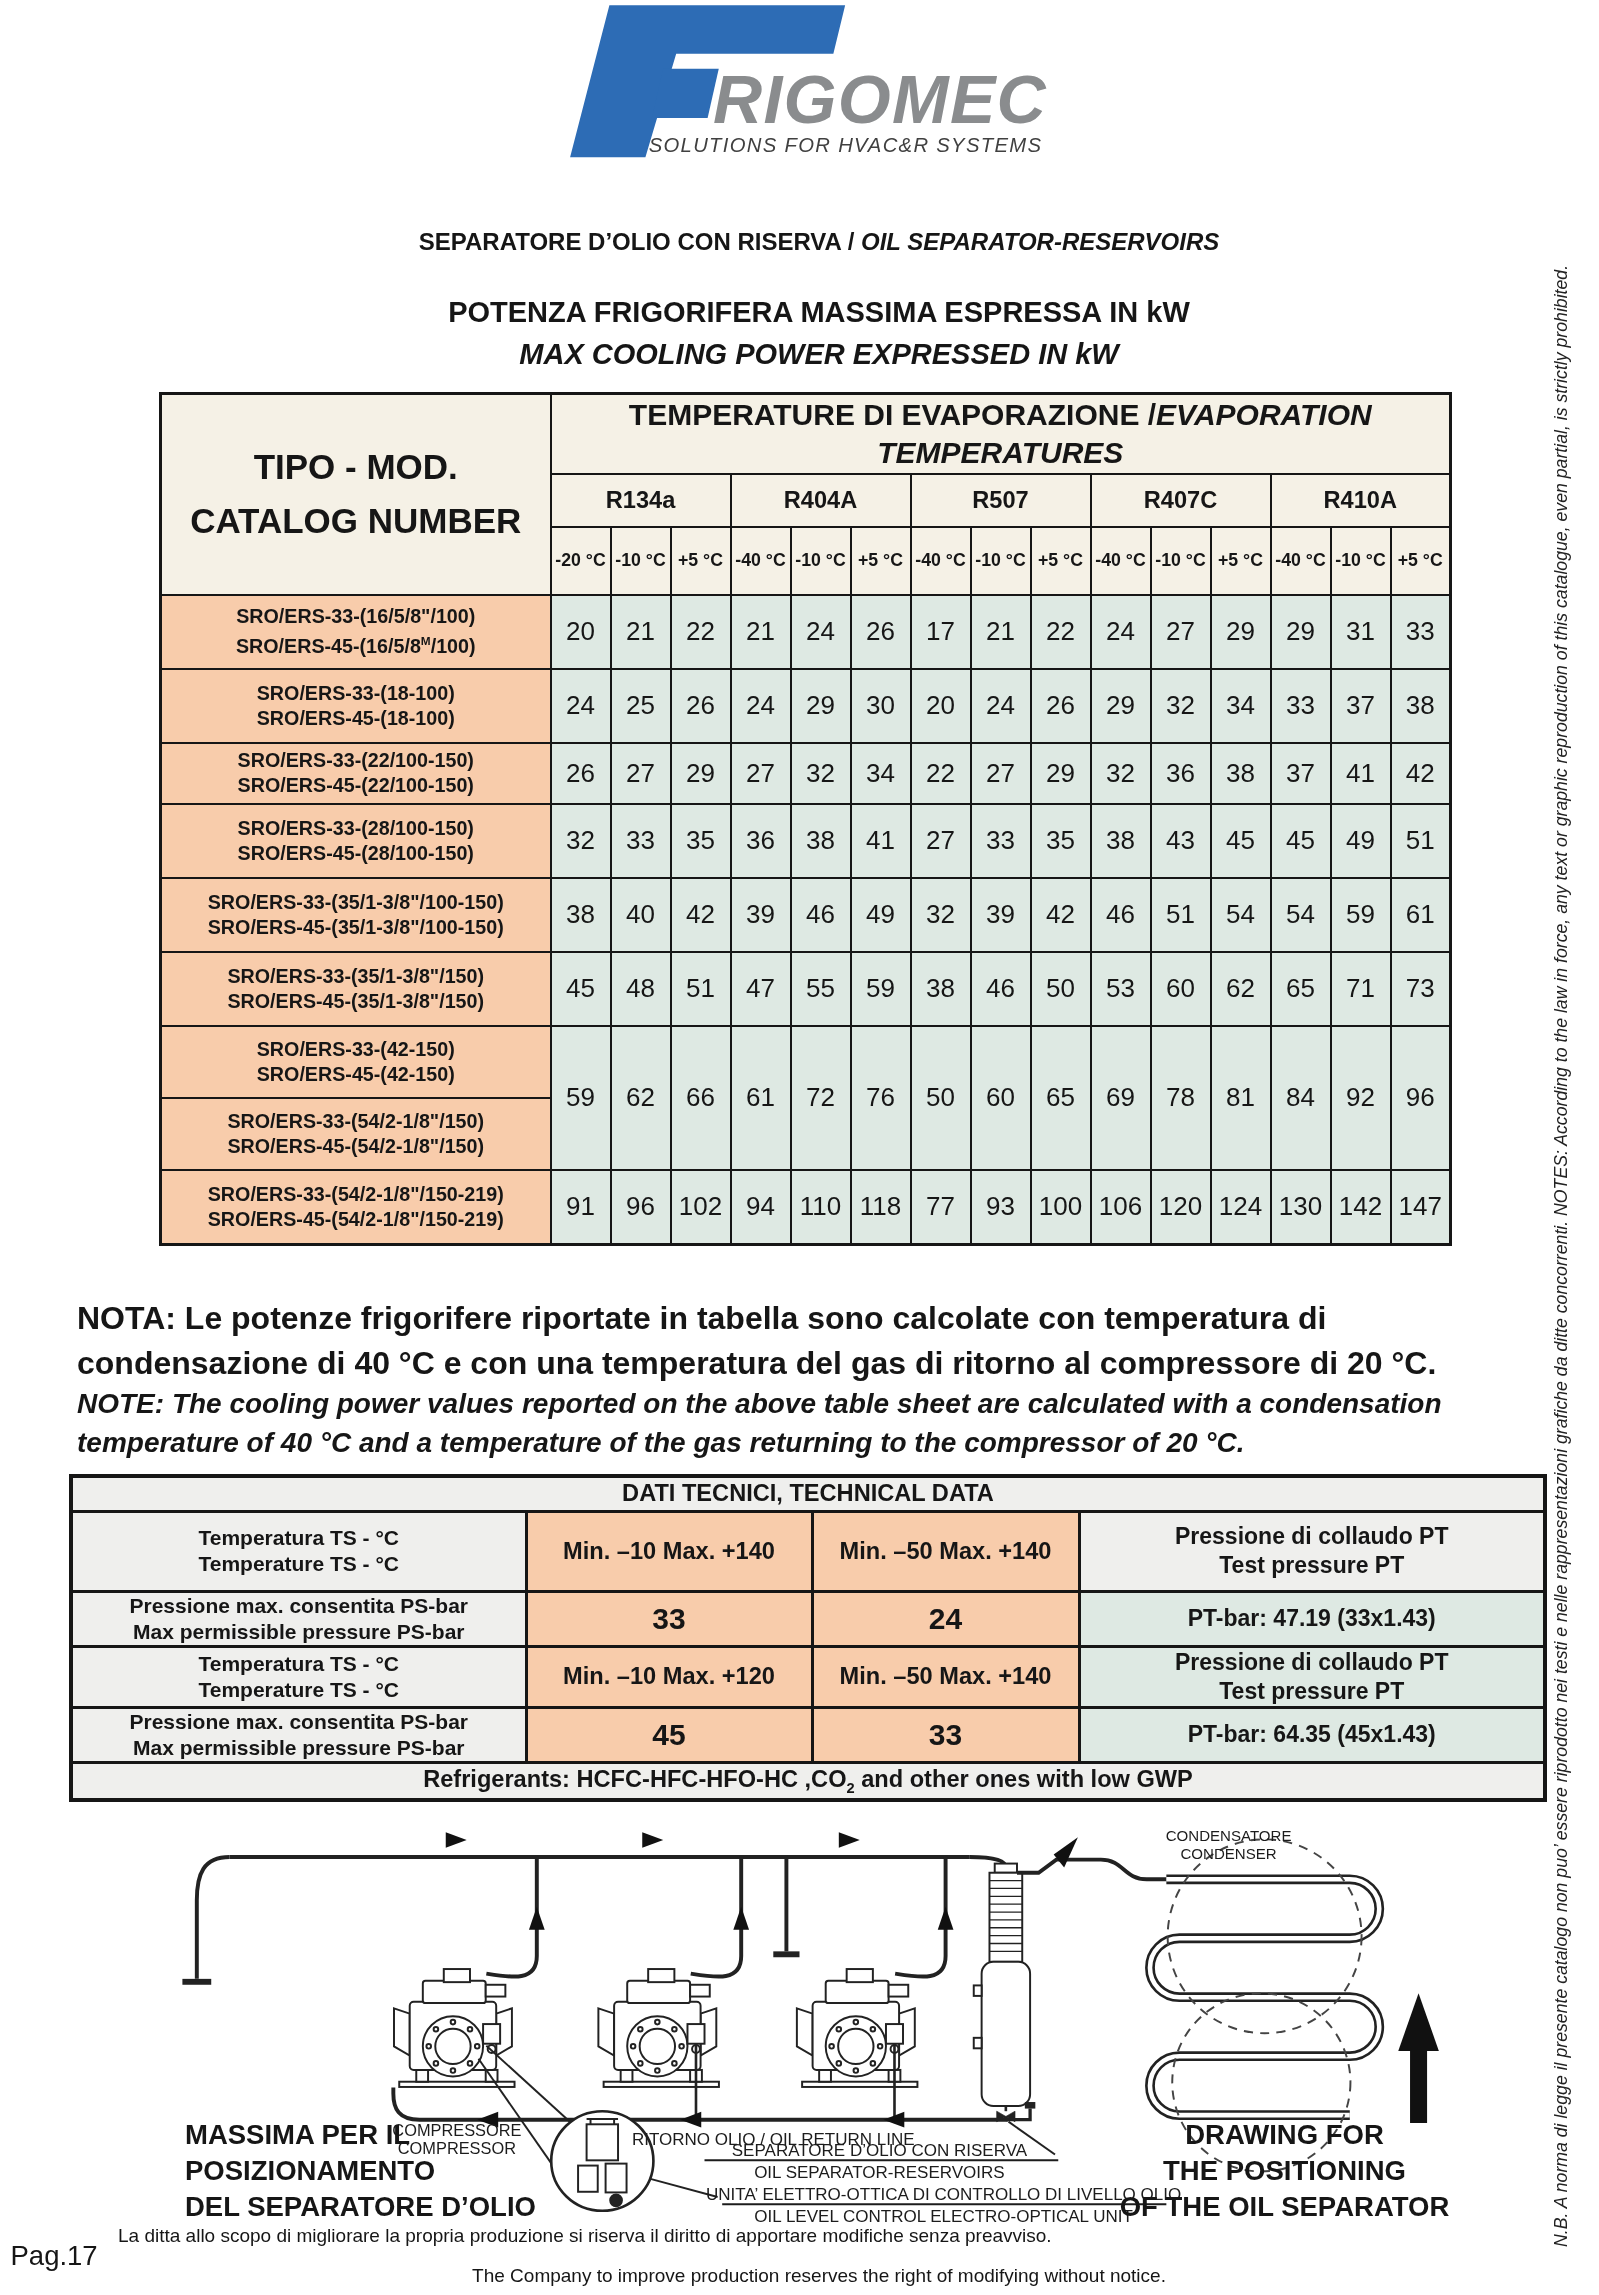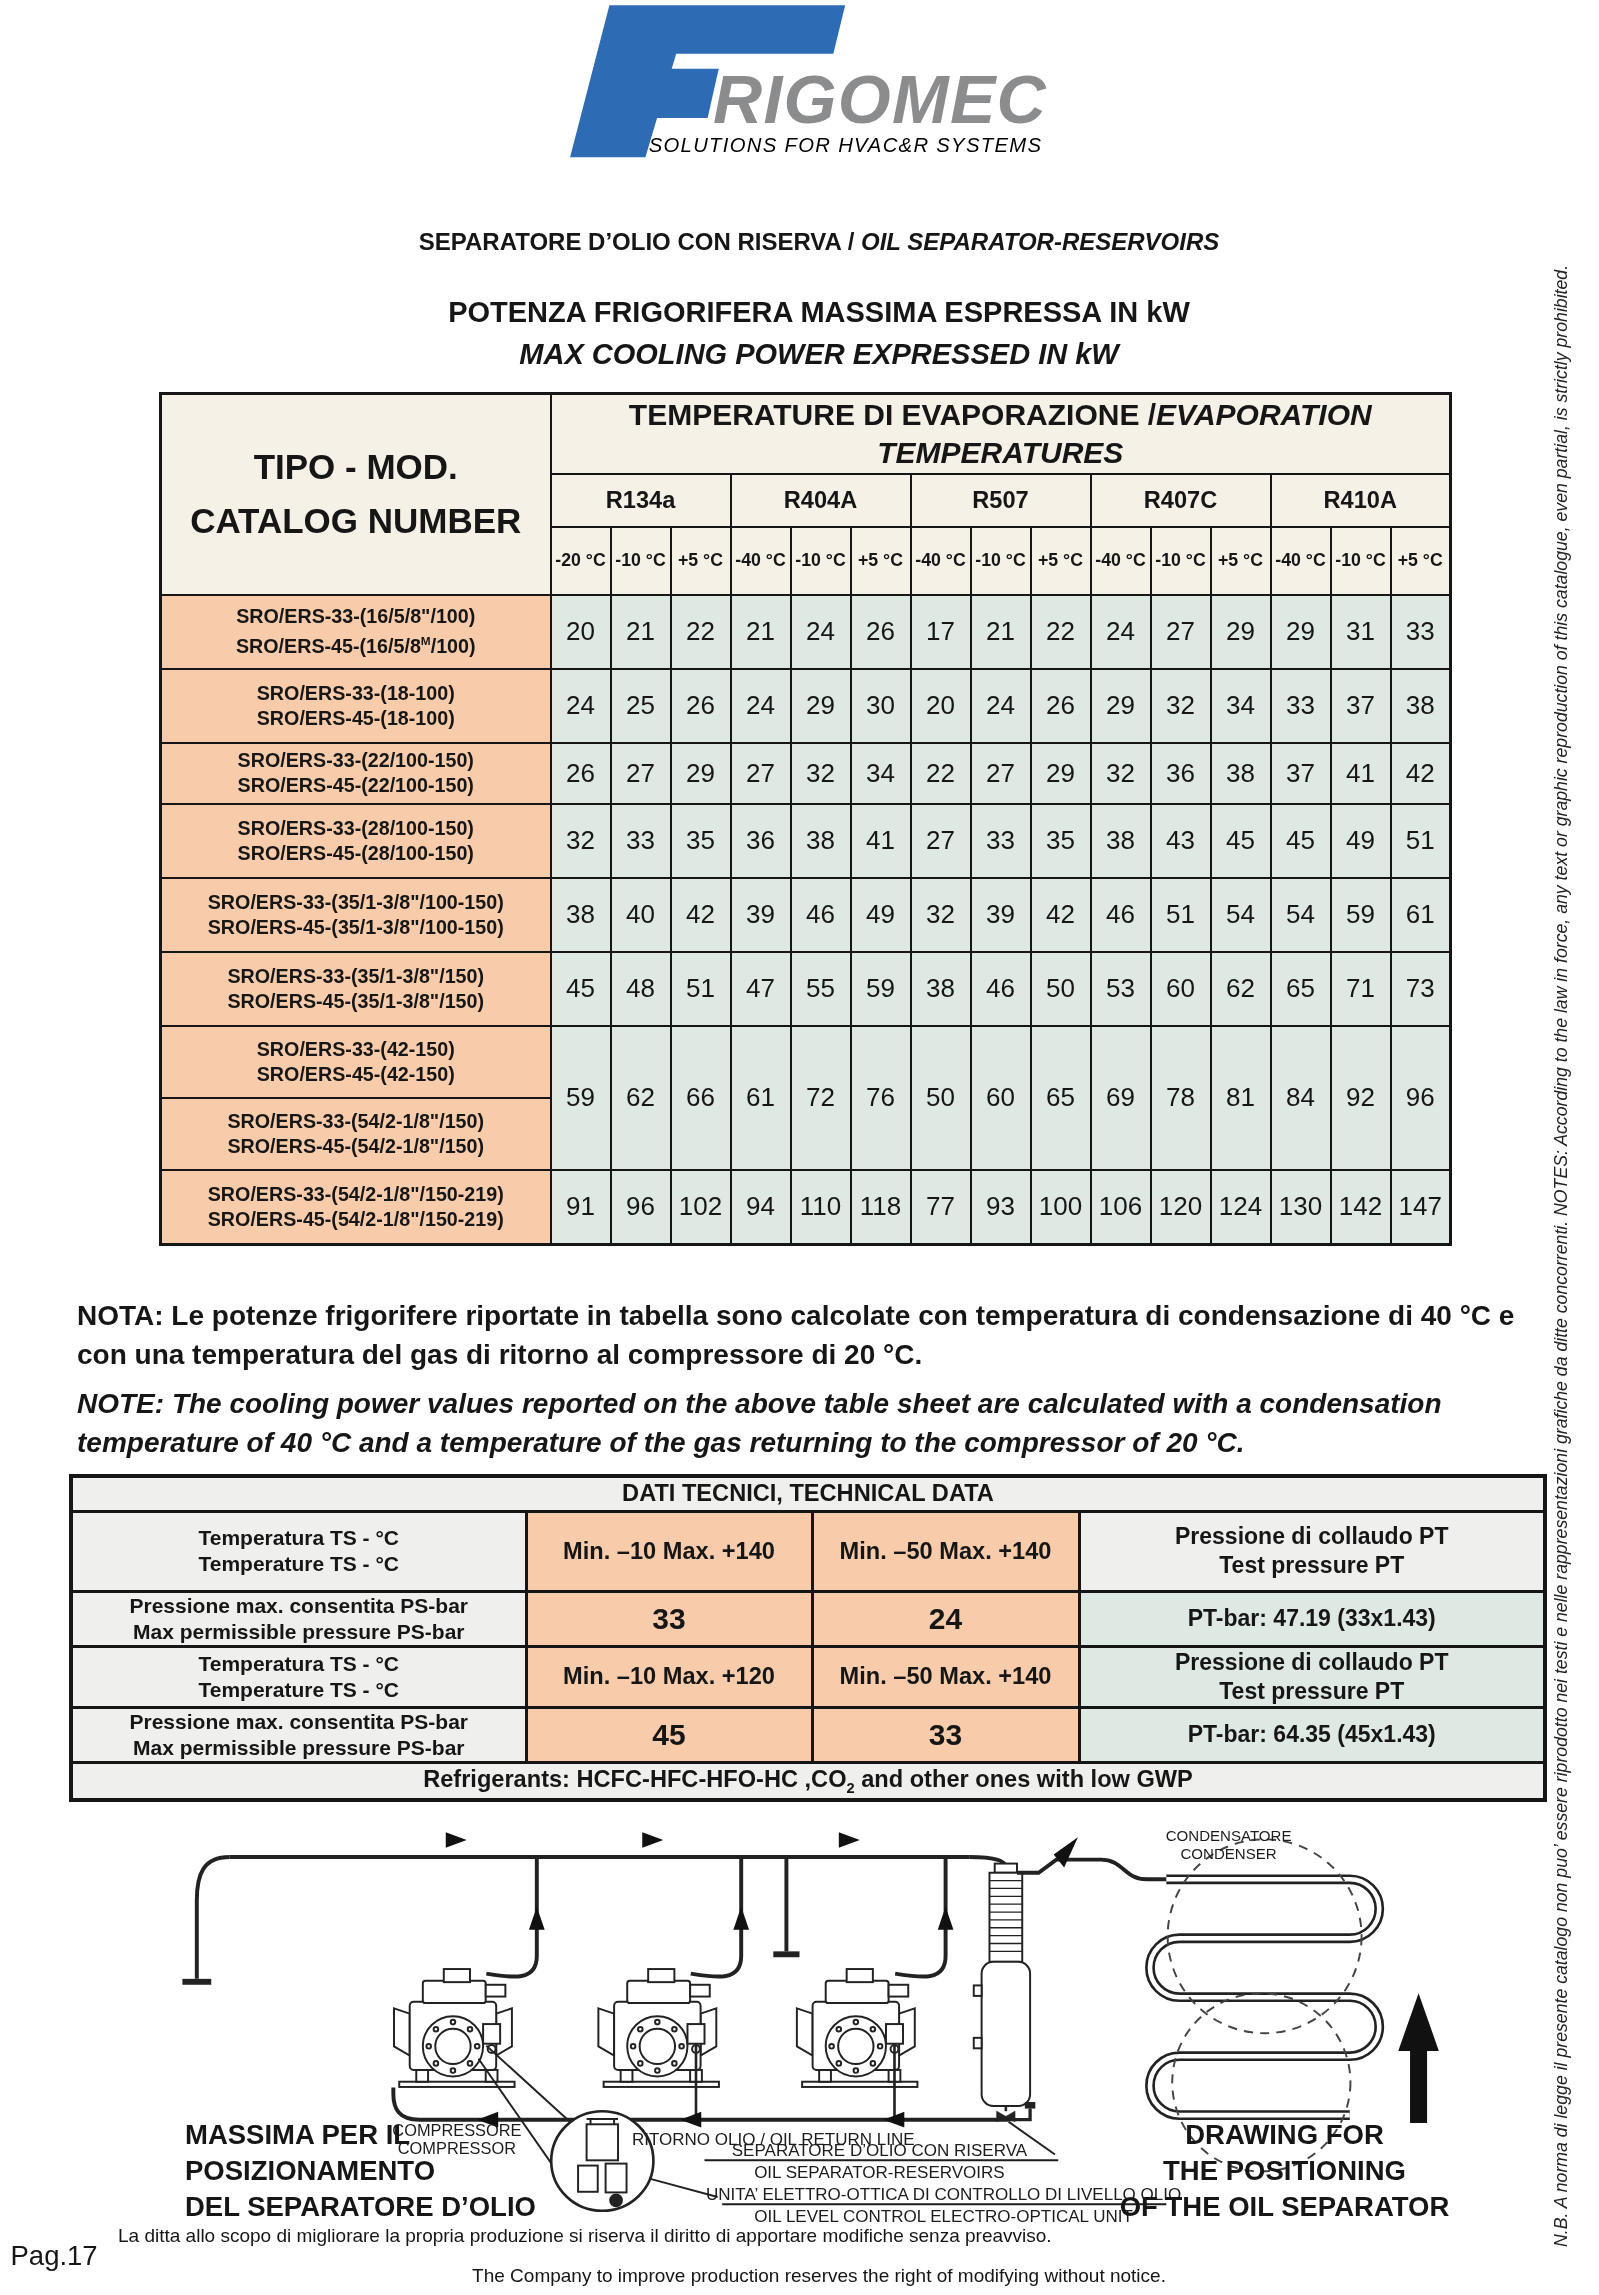--- a/index.html
+++ b/index.html
@@ -14,21 +14,21 @@
   *{margin:0;padding:0;box-sizing:border-box;}
   body{font-family:"Liberation Sans",sans-serif;color:#161616;background:#888;}
   .page{position:relative;width:1600px;height:2295px;background:#ffffff;overflow:hidden;margin:0 auto;}
 
   
   .logo{position:absolute;left:557px;top:0;width:537px;height:177px;}
   .logo svg{position:absolute;left:0;top:0;}
   .wordmark{position:absolute;left:156px;top:60px;font-size:68px;font-weight:bold;font-style:italic;
     color:var(--lgray);letter-spacing:1.3px;white-space:nowrap;}
   .tagline{position:absolute;left:79px;top:134px;width:419px;text-align:center;font-size:20.3px;
-    font-style:italic;color:#000000;letter-spacing:1.3px;white-space:nowrap;}
+    font-style:italic;color:#404040;letter-spacing:1.3px;white-space:nowrap;}
 
   
   .title1{position:absolute;left:118px;top:228px;width:1402px;text-align:center;font-size:24px;font-weight:bold;}
   .title1 em{font-style:italic;}
   .title2{position:absolute;left:118px;top:296px;width:1402px;text-align:center;font-size:29px;font-weight:bold;}
   .title3{position:absolute;left:118px;top:338px;width:1402px;text-align:center;font-size:29px;font-weight:bold;font-style:italic;}
 
   
   .main-table{position:absolute;left:159px;top:392px;border-collapse:collapse;table-layout:fixed;
     border:3.9px solid var(--line);}
@@ -36,21 +36,21 @@
   .h-ttl{background:var(--cream);font-size:30px;font-weight:bold;height:80px;line-height:1.25;}
   .h-ttl em{font-style:italic;}
   .corner{background:var(--cream);font-size:35px;font-weight:bold;line-height:1.55;}
   .h-ref{background:var(--cream);font-size:23.6px;font-weight:bold;height:53px;}
   .h-temp{background:var(--cream);font-size:17.7px;font-weight:bold;height:68px;}
   .lab{background:var(--peach);font-size:19.7px;font-weight:bold;line-height:25px;}
   .val{background:var(--teal);font-size:26px;}
   .lab sup{font-size:0.6em;vertical-align:super;}
 
   
-  .nota{position:absolute;left:77px;top:1296px;width:1448px;font-size:28px;font-weight:bold;line-height:1.4;}
+  .nota{position:absolute;left:77px;top:1296px;width:1448px;font-size:32px;font-weight:bold;line-height:1.4;}
   .note-en{position:absolute;left:77px;top:1384px;width:1461px;font-size:28px;font-weight:bold;font-style:italic;line-height:1.4;}
 
   
   .tech-table{position:absolute;left:69px;top:1474px;border-collapse:collapse;table-layout:fixed;
     border:4.6px solid var(--line);}
   .tech-table td{border:3.3px solid var(--line);text-align:center;vertical-align:middle;padding:0;}
   .tt-head{background:var(--panel);font-size:23.6px;font-weight:bold;height:35px;}
   .tt-lab{background:var(--panel);font-size:21px;font-weight:bold;line-height:26px;}
   .tt-min{background:var(--peach);font-size:23.6px;font-weight:bold;}
   .tt-num{background:var(--peach);font-size:30px;font-weight:bold;}

